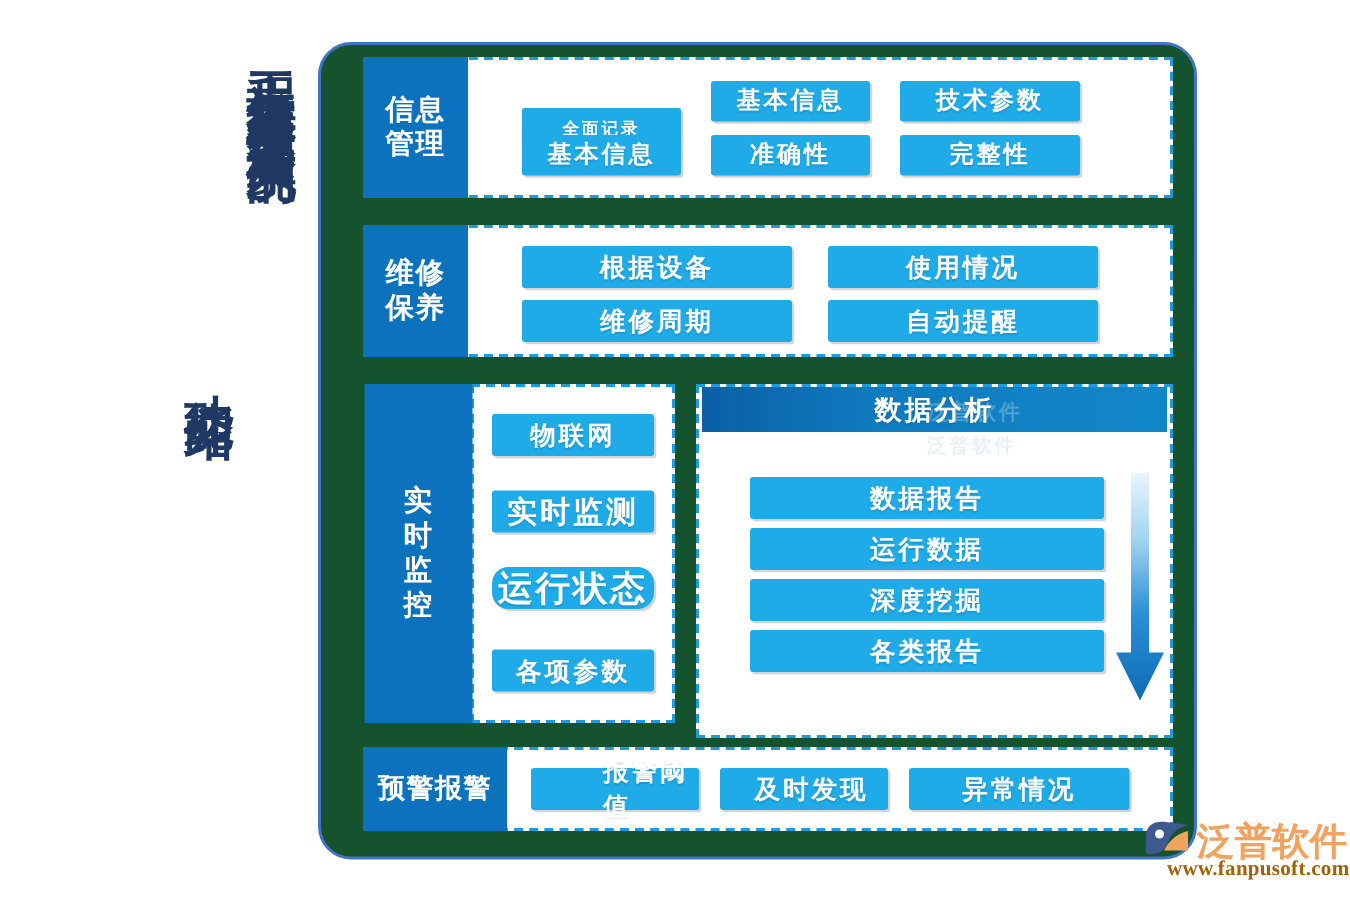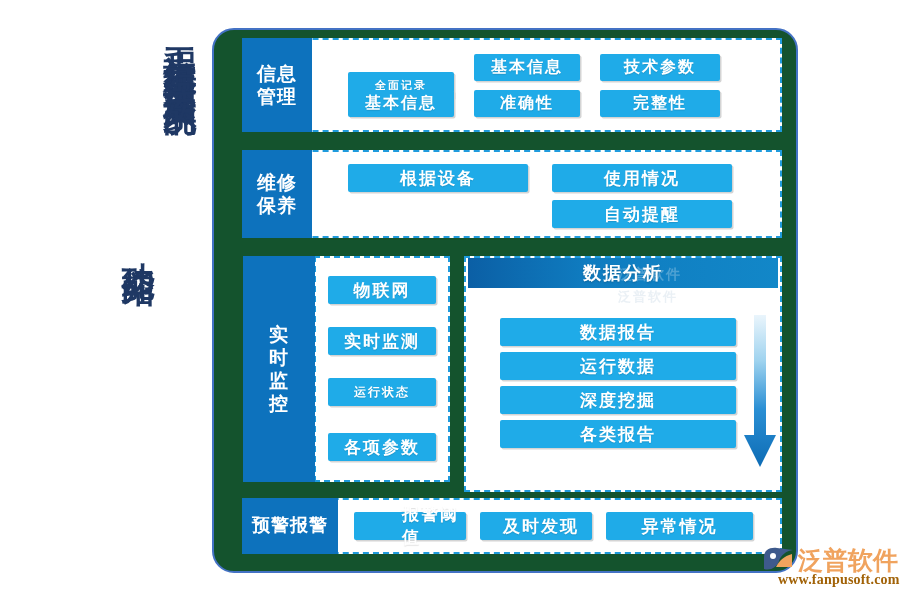--- a/index.html
+++ b/index.html
@@ -211,34 +211,35 @@
 
   <div class="dashed-box" style="left:28px; top:120px; width:540px; height:88px;"></div>
   <div class="cat-label" style="left:28px; top:120px; width:70px; height:88px; font-size:19px;">
     <div>
       <span class="lbl-line">维修</span>
       <span class="lbl-line">保养</span>
     </div>
   </div>
   <div class="pill" style="left:134px; top:134px; width:180px; height:28px; font-size:17px;">根据设备</div>
   <div class="pill" style="left:338px; top:134px; width:180px; height:28px; font-size:17px;">使用情况</div>
+  <div class="pill" style="left:134px; top:170px; width:180px; height:28px; font-size:17px;">维修周期</div>
   <div class="pill" style="left:338px; top:170px; width:180px; height:28px; font-size:17px;">自动提醒</div>
 
   <div class="dashed-box" style="left:100px; top:226px; width:136px; height:226px;"></div>
   <div class="cat-label" style="left:29px; top:226px; width:72px; height:226px; font-size:19px;">
     <div>
       <span class="lbl-line">实</span>
       <span class="lbl-line">时</span>
       <span class="lbl-line">监</span>
       <span class="lbl-line">控</span>
     </div>
   </div>
   <div class="pill" style="left:114px; top:246px; width:108px; height:28px; font-size:17px;">物联网</div>
-  <div class="pill" style="left:114px; top:297px; width:108px; height:28px; font-size:17px;">实时监测</div>
-  <div class="pill" style="left:114px; top:348px; width:108px; height:28px; font-size:12px;">运行状态</div>
+  <div class="pill" style="left:114px; top:297px; width:108px; height:28px; font-size:20px;">实时监测</div>
+  <div class="pill" style="left:114px; top:348px; width:108px; height:28px; font-size:23px;border-radius:11px;">运行状态</div>
   <div class="pill" style="left:114px; top:403px; width:108px; height:28px; font-size:17px;">各项参数</div>
 
   <div class="dashed-box" style="left:250px; top:226px; width:318px; height:236px;"></div>
   <div id="data-analysis-header" style="left:254px; top:228px; width:310px; height:30px; font-size:18px;">数据分析</div>
   <div class="watermark" style="left:404px; top:236px; font-size:14px;">泛普软件</div>
   <div class="watermark-dark" style="left:404px; top:258px; font-size:13px;">泛普软件</div>
 
   <div class="pill" style="left:286px; top:322px; width:236px; height:28px; font-size:17px;">运行数据</div>
   <div class="pill" style="left:286px; top:288px; width:236px; height:28px; font-size:17px;">数据报告</div>
   <div class="pill" style="left:286px; top:356px; width:236px; height:28px; font-size:17px;">深度挖掘</div>

